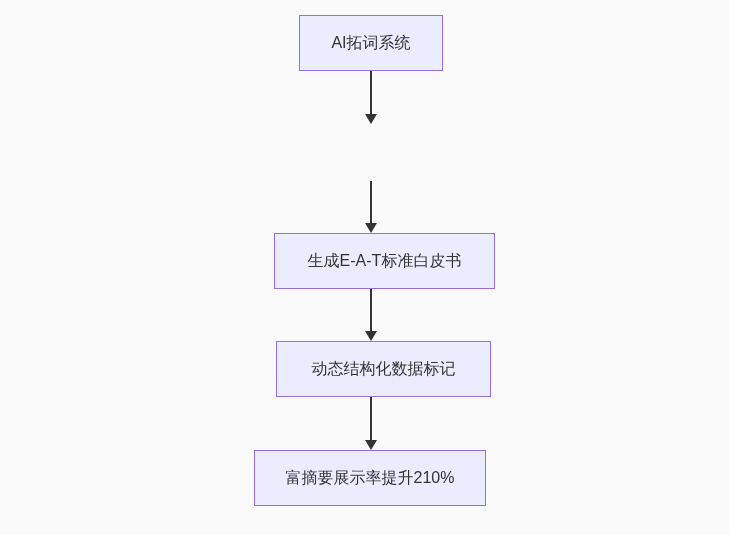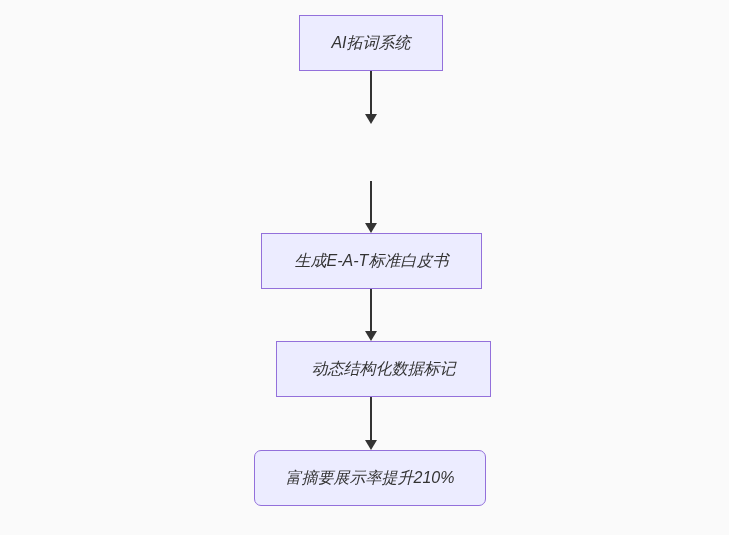--- a/index.html
+++ b/index.html
@@ -9,40 +9,39 @@
   body {
     background: #fafafa;
     font-family: "Liberation Sans", "DejaVu Sans", sans-serif;
   }
   .canvas {
     position: relative;
     width: 581px;
     height: 535px;
     background: #fafafa;
     overflow: hidden;
-    font-style: italic;
   }
   .flow-node {
     position: absolute;
     box-sizing: border-box;
     background: #ececff;
     border: 1px solid #9370db;
     color: #333333;
     font-size: 16px;
     display: flex;
     align-items: center;
     justify-content: center;
     text-align: center;
     white-space: nowrap;
   }
   .node-1 { left: 299px; top: 15px;  width: 144px; height: 56px; }
   .node-2 { left: 275px; top: 124px; width: 192px; height: 57px; }
-  .node-3 { left: 261px; top: 233px; width: 221px; height: 56px; }
+  .node-3 { left: 274px; top: 233px; width: 221px; height: 56px; }
   .node-4 { left: 276px; top: 341px; width: 215px; height: 56px; }
-  .node-5 { left: 254px; top: 450px; width: 232px; height: 56px; border-radius: 7px; }
+  .node-5 { left: 254px; top: 450px; width: 232px; height: 56px; }
 
   .flow-arrow {
     position: absolute;
     left: 365px;        
     width: 12px;
   }
   .arrow-1 { top: 71px;  height: 53px; }
   .arrow-2 { top: 181px; height: 52px; }
   .arrow-3 { top: 289px; height: 52px; }
   .arrow-4 { top: 397px; height: 53px; }

